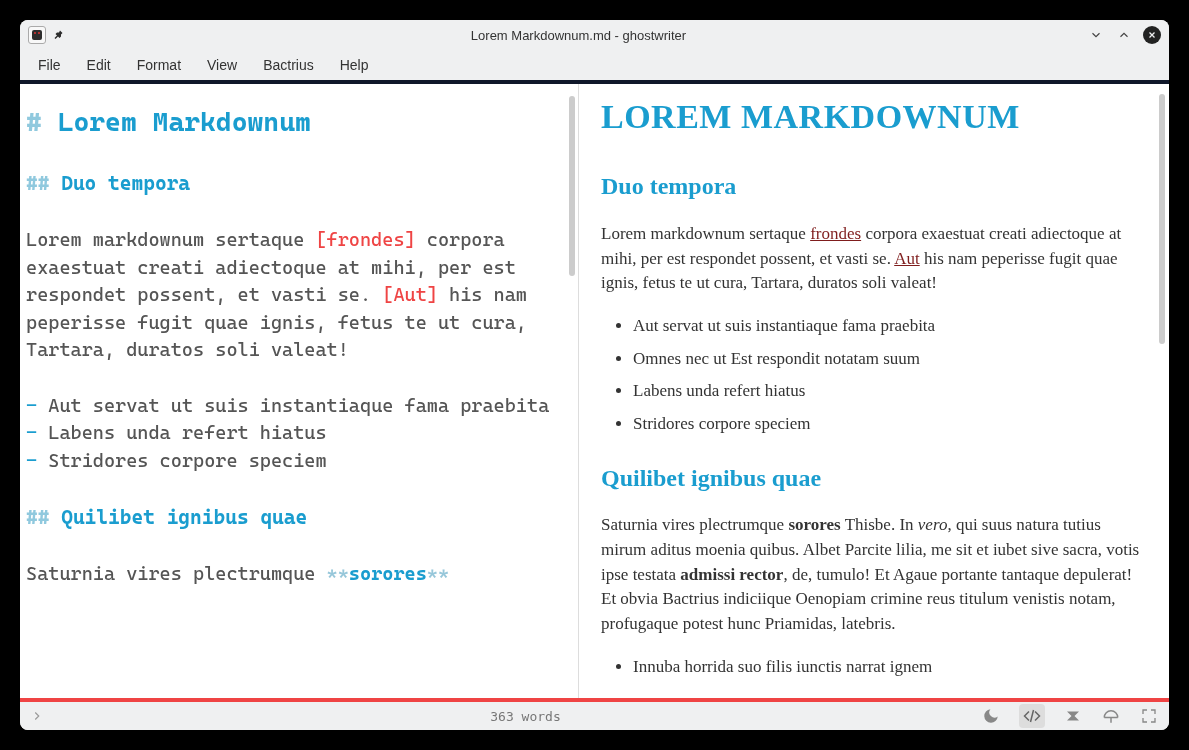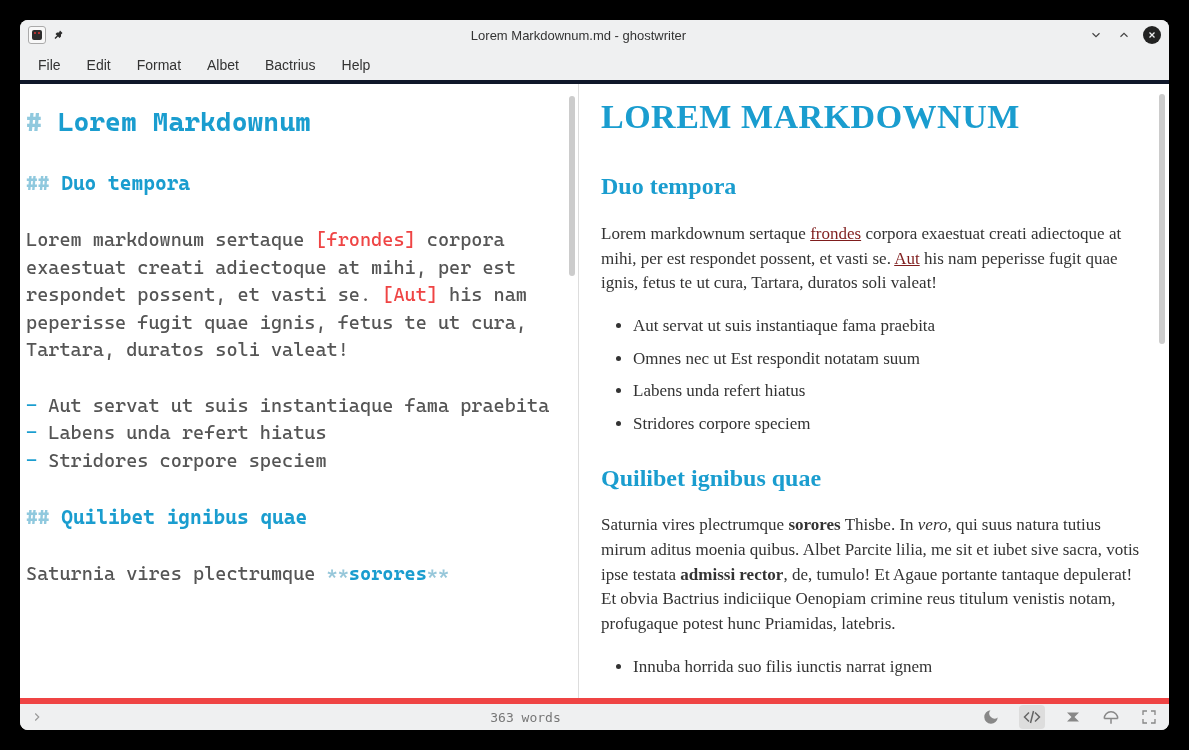--- a/index.html
+++ b/index.html
@@ -177,21 +177,21 @@
 }
 .preview p { margin-bottom: 18px; }
 .preview a { color: #7f1d1d; text-decoration: underline; }
 .preview ul { margin: 0 0 24px 32px; }
 .preview li { margin-bottom: 8px; }
 .preview strong { font-weight: bold; }
 .preview em { font-style: italic; }
 .statusbar {
   height: 32px;
   background: #eff0f1;
-  border-top: 6px solid #ef4444;
+  border-top: 4px solid #ef4444;
   display: flex;
   align-items: center;
   padding: 0 10px;
 }
 .status-left { width: 40px; }
 .status-center { flex: 1; text-align: center; font-size: 13px; color: #777; font-family: monospace; }
 .status-right { display: flex; gap: 18px; align-items: center; }
 .status-icon {
   width: 20px;
   height: 20px;
@@ -245,21 +245,21 @@
             <path d="M6 6l12 12M6 18L18 6"></path>
           </svg>
       </div>
     </div>
   </div>
 
   <div class="menubar">
     <div class="menu-item">File</div>
     <div class="menu-item">Edit</div>
     <div class="menu-item">Format</div>
-    <div class="menu-item">Albet</div>
+    <div class="menu-item">View</div>
     <div class="menu-item">Bactrius</div>
     <div class="menu-item">Help</div>
   </div>
 
   <div class="content">
     <div class="editor">
       <div class="editor-scrollbar"></div>
       <p class="block"><span class="md-h1"><span class="md-hash">#</span><span> Lorem Markdownum</span></span></p>
       <p class="block"><span class="md-h2"><span class="md-hash">##</span><span> Duo tempora</span></span></p>
       <p class="block"><span>Lorem markdownum sertaque </span><span class="md-link">[frondes]</span><span> corpora exaestuat creati adiectoque at mihi, per est respondet possent, et vasti se. </span><span class="md-link">[Aut]</span><span> his nam peperisse fugit quae ignis, fetus te ut cura, Tartara, duratos soli valeat!</span></p>

